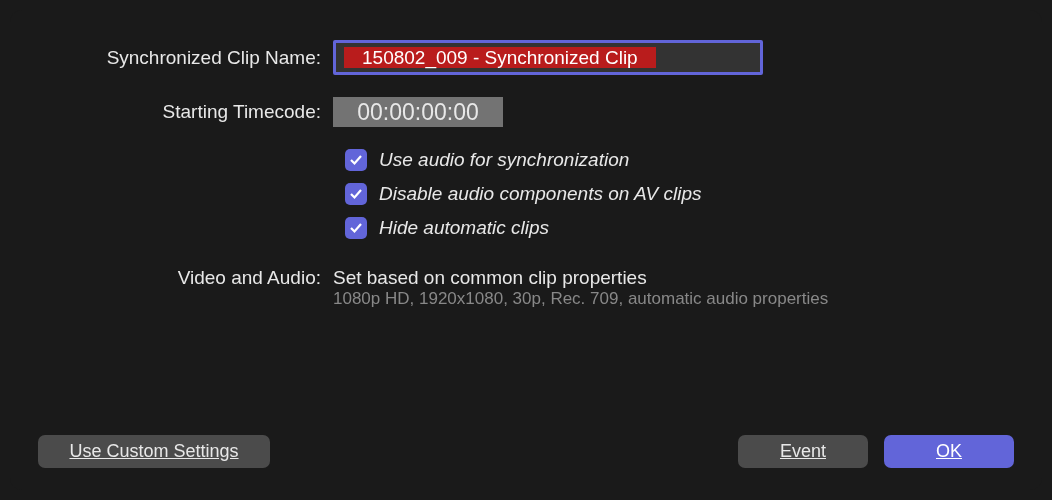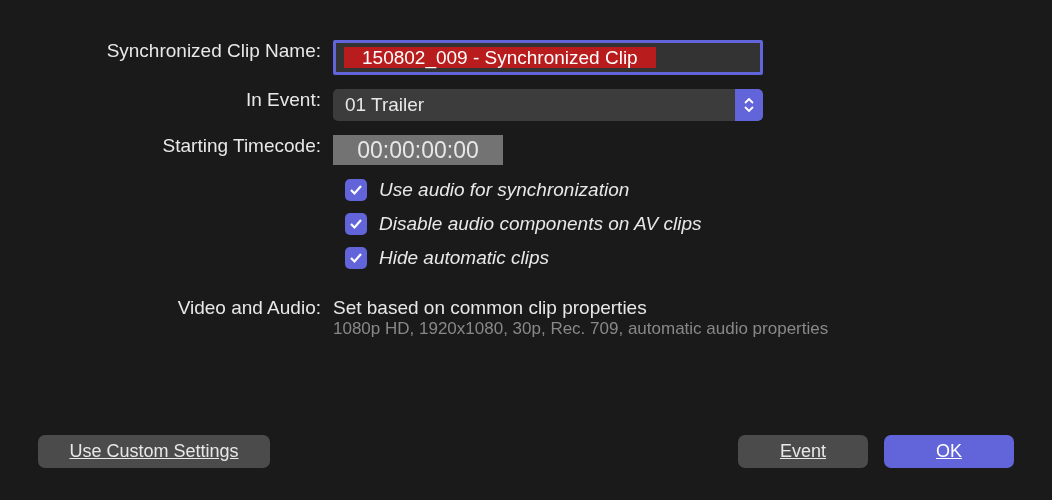--- a/index.html
+++ b/index.html
@@ -19,22 +19,22 @@
     }
     .panel {
       background: #1a1a1a;
       border-radius: 12px;
       padding: 30px 28px 22px 28px;
       height: 100%;
       position: relative;
     }
     .row {
       display: flex;
-      align-items: flex-start;
-      margin-bottom: 14px;
+      align-items: center;
+      margin-bottom: 22px;
     }
     .label-col {
       width: 295px;
       text-align: right;
       padding-right: 12px;
       color: #e8e8e8;
       font-size: 19px;
     }
     .field-col {
       flex: 1;
@@ -177,34 +177,20 @@
 
 <div class="panel">
 
   <div class="row">
     <div class="label-col">Synchronized Clip Name:</div>
     <div class="field-col">
       <div class="text-input"><span class="selected">150802_009 - Synchronized Clip</span></div>
     </div>
   </div>
 
-  <div class="row">
-    <div class="label-col">In Event:</div>
-    <div class="field-col">
-      <div class="select-wrap">
-        <span>01 Trailer</span>
-        <div class="select-arrows">
-          <svg width="10" height="14" viewBox="0 0 10 14">
-            <path d="M 1 5 L 5 1 L 9 5" stroke="#fff" stroke-width="1.8" fill="none"></path>
-            <path d="M 1 9 L 5 13 L 9 9" stroke="#fff" stroke-width="1.8" fill="none"></path>
-          </svg>
-        </div>
-      </div>
-    </div>
-  </div>
 
   <div class="row">
     <div class="label-col">Starting Timecode:</div>
     <div class="field-col">
       <input class="timecode-input" value="00:00:00:00" style="">
     </div>
   </div>
 
   <div class="checkbox-row checkbox-indent">
     <div class="checkbox">

